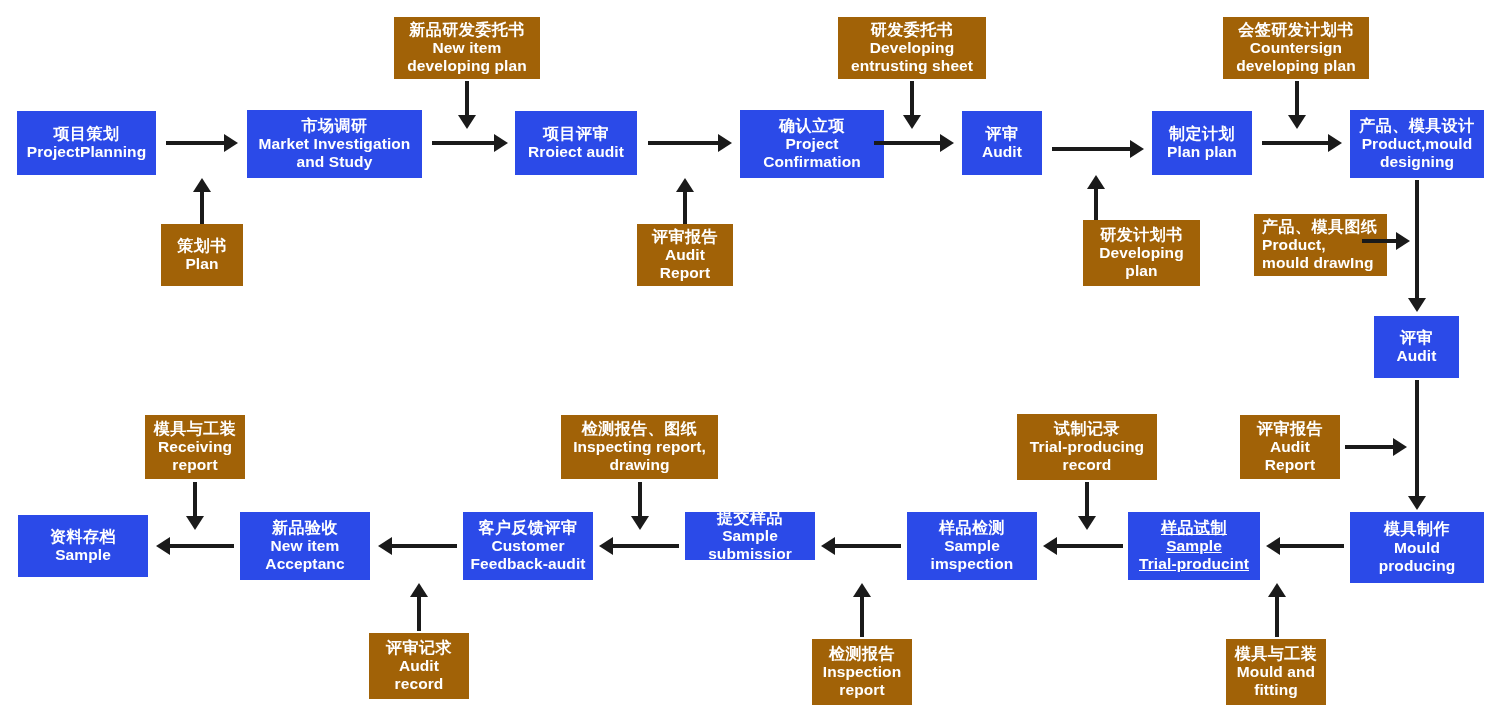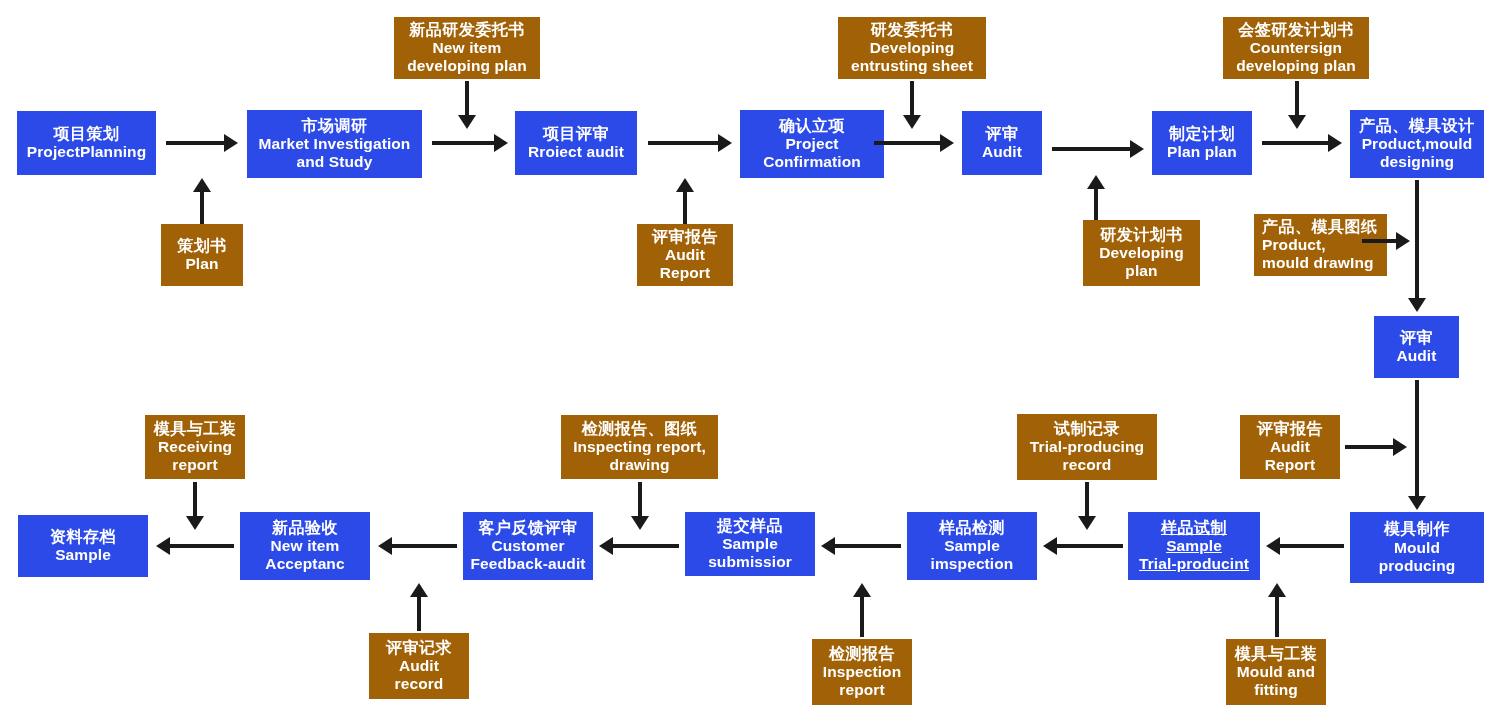--- a/index.html
+++ b/index.html
@@ -136,21 +136,21 @@
     <span class="en">Sample</span>
     <span class="en">Trial-producint</span>
   </div>
 
   <div class="node process" style="left:907px;top:512px;width:130px;height:68px;">
     <span class="cn">样品检测</span>
     <span class="en">Sample</span>
     <span class="en">imspection</span>
   </div>
 
-  <div class="node process" style="left:685px;top:512px;width:130px;height:64px;">
+  <div class="node process" style="left:685px;top:512px;width:130px;height:48px;">
     <span class="cn">提交样品</span>
     <span class="en">Sample</span>
     <span class="en">submissior</span>
   </div>
 
   <div class="node process" style="left:463px;top:512px;width:130px;height:68px;">
     <span class="cn">客户反馈评审</span>
     <span class="en">Customer</span>
     <span class="en">Feedback-audit</span>
   </div>

